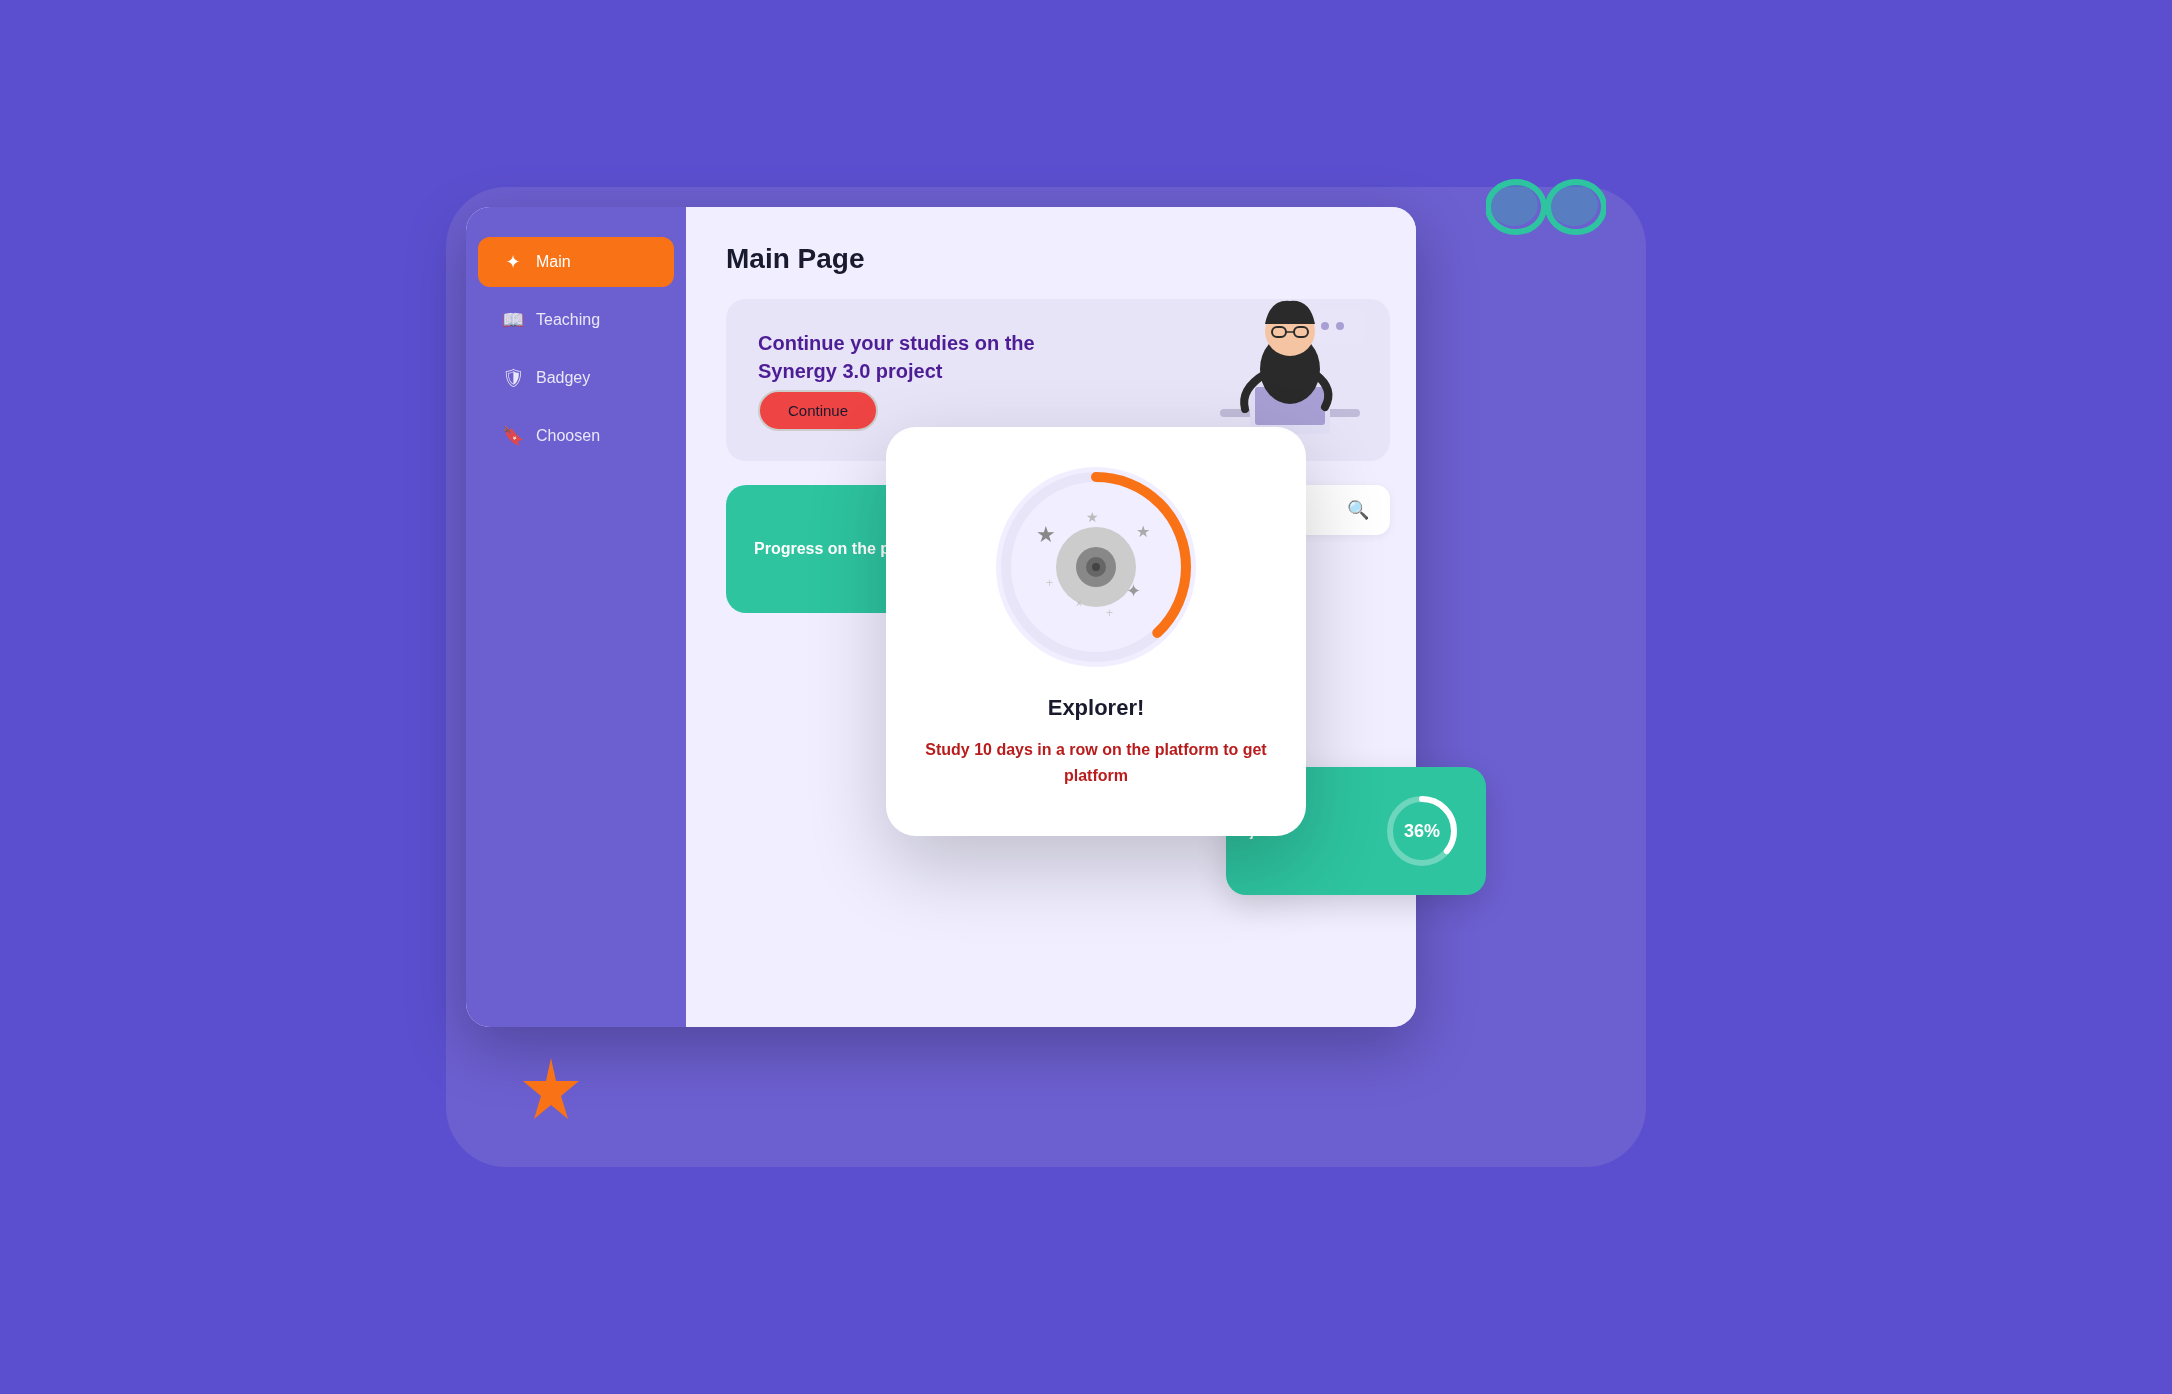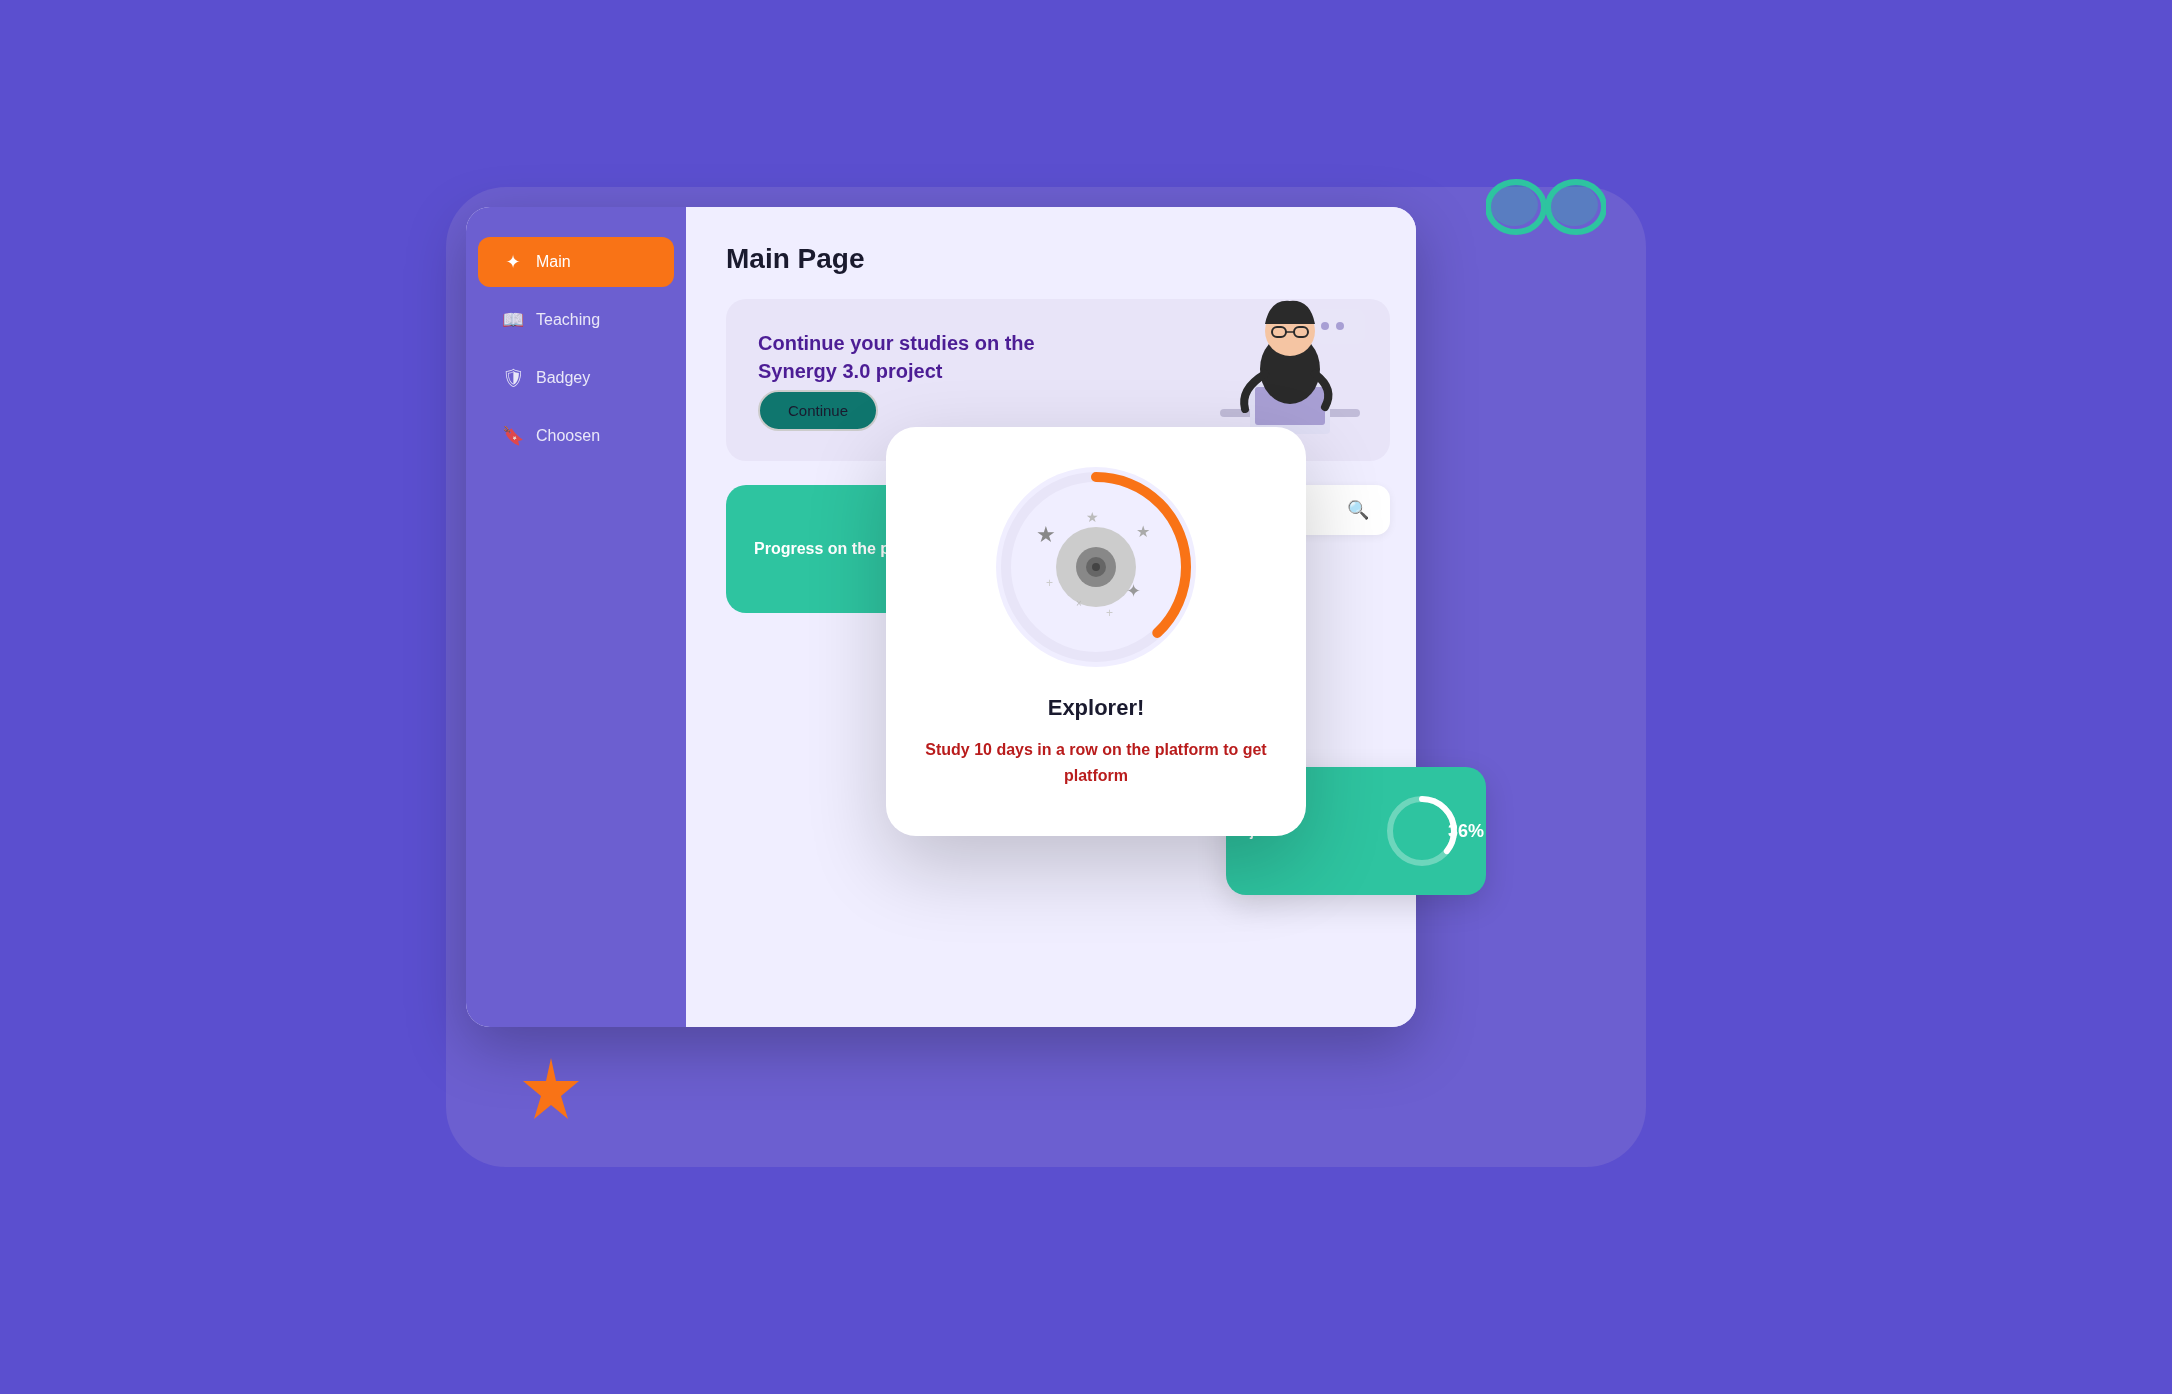--- a/index.html
+++ b/index.html
@@ -118,21 +118,21 @@
     .continue-card-text h3 {
       font-size: 20px;
       font-weight: 700;
       color: #4c1d95;
       line-height: 1.4;
       margin-bottom: 5px;
       max-width: 280px;
     }
 
     .continue-btn {
-      background: #0f766e;
+      background: #ef4444;
       border: 2px solid #ccc;
       border-radius: 30px;
       padding: 10px 28px;
       font-size: 15px;
       font-weight: 500;
       cursor: pointer;
       color: #1a1a2e;
       text-align: right;
     }
 
@@ -175,21 +175,20 @@
     }
 
     .circle-progress-label {
       position: absolute;
       top: 50%;
       left: 50%;
       transform: translate(-50%, -50%);
       font-size: 18px;
       font-weight: 700;
       color: white;
-      margin-left: 44px;
     }
 
     
     .search-container {
       background: white;
       border-radius: 14px;
       padding: 14px 20px;
       display: flex;
       align-items: center;
       gap: 12px;

